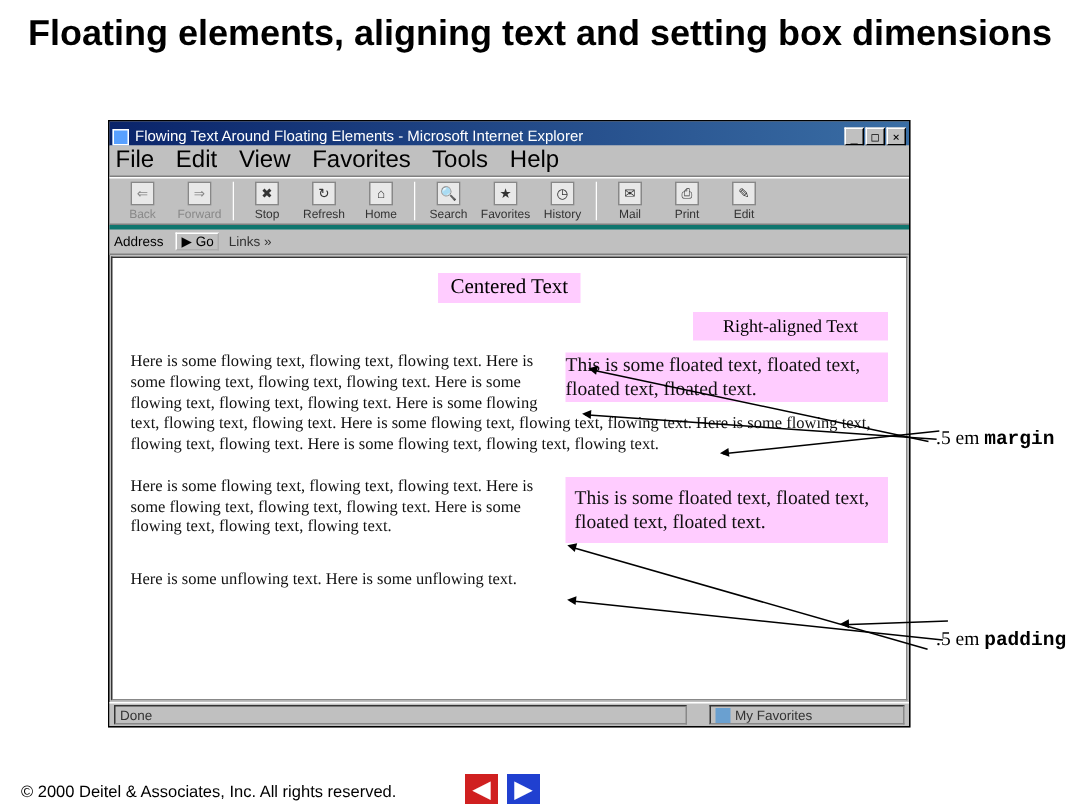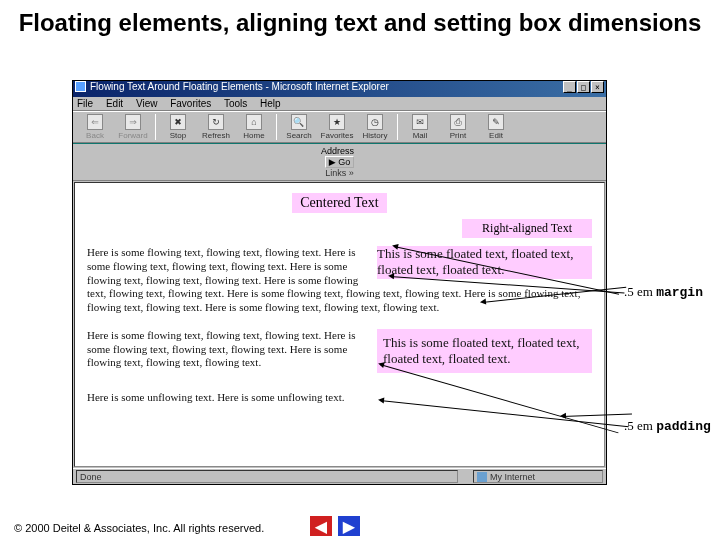--- a/index.html
+++ b/index.html
@@ -27,38 +27,38 @@
   .ie-window {
     position: absolute; left:0; top:0;
     width: 535px; height: 405px;
     border: 1px solid #000;
     background: #c0c0c0;
     display: flex; flex-direction: column;
   }
   .titlebar {
     background: linear-gradient(90deg,#0a246a,#3a6ea5);
     color:#fff; font-size:10px; height:16px;
-    display:flex; align-items:flex-start; padding:0 2px;
+    display:flex; align-items:flex-end; padding:0 2px;
   }
   .titlebar .ico { width:11px;height:11px;background:#58a0ff;margin-right:4px;border:1px solid #fff; }
   .titlebar .t-txt { flex:1; white-space:nowrap; overflow:hidden; }
   .tbtn { width:13px;height:12px;background:#c0c0c0;border:1px solid #000;
           border-top-color:#fff;border-left-color:#fff;margin-left:1px;
           display:flex;align-items:center;justify-content:center;font-size:8px;font-family:monospace;color:#000;}
-  .menubar { background:#c0c0c0; font-size:10px; padding:1px 4px; border-bottom:1px solid #808080; }
+  .menubar { background:#c0c0c0; font-size:16px; padding:1px 4px; border-bottom:1px solid #808080; }
   .menubar span { margin-right:10px; }
   .tb { background:#c0c0c0; border-top:1px solid #fff; border-bottom:1px solid #808080;
         display:flex; align-items:center; padding:2px 3px; font-size:8px; color:#333; }
   .tbitem { display:flex; flex-direction:column; align-items:center; width:38px; }
   .tbitem.dis { color:#888; }
   .tbico { width:16px;height:16px;border:1px solid #888;background:#e8e8e8;margin-bottom:1px;
            display:flex;align-items:center;justify-content:center;font-size:9px; }
   .tbsep { width:1px;height:26px;background:#808080;margin:0 3px;border-right:1px solid #fff; }
-  .addr { display:flex;align-items:center;background:#c0c0c0;border-top:1px solid #0f766e;
-          border-bottom:1px solid #808080;padding:2px 3px;font-size:9px;flex-direction:column; }
+  .addr { display:flex;align-items:center;background:#c0c0c0;border-top:3px solid #0f766e;
+          border-bottom:1px solid #808080;padding:2px 3px;font-size:9px; }
   .addr .lbl { margin-right:4px; }
   .addr .field { flex:1;background:#fff;border:1px inset #888;padding:1px 3px;font-size:9px;
                  white-space:nowrap;overflow:hidden;color:#222; }
   .addr .go { margin:0 4px;border:1px outset #fff;background:#c0c0c0;padding:0 3px;font-size:9px; }
   .addr .links { font-size:9px;color:#333;padding:0 2px; }
   .content {
     flex:1; background:#fff; border:1px inset #888; margin:1px;
     padding:10px 12px; font-family:"Times New Roman",serif; font-size:12px;
     color:#000; overflow:hidden; position:relative;
   }
@@ -197,21 +197,21 @@
 
       <div class="para" style="margin-top:14px;">Here is some unflowing text. Here is some unflowing text.</div>
     </div>
 
     <div class="statusbar">
       <div class="sp">
           <span>Done</span>
         </div>
       <div class="sp2">
           <span class="cico"></span>
-          <span>My Internet</span>
+          <span>My Favorites</span>
         </div>
     </div>
   </div>
 
   <div class="arrow" style="left:322px; top:166px; width:230px; transform:rotate(12deg); transform-origin:left;"></div>
   <div class="arrow" style="left:318px; top:196px; width:235px; transform:rotate(4deg); transform-origin:left;"></div>
   <div class="arrow" style="left:410px; top:222px; width:145px; transform:rotate(-6deg); transform-origin:left;"></div>
   <div class="anno" style="left:552px; top:204px; white-space:nowrap;">
     <span>.5 em </span><b>margin</b>
   </div>

